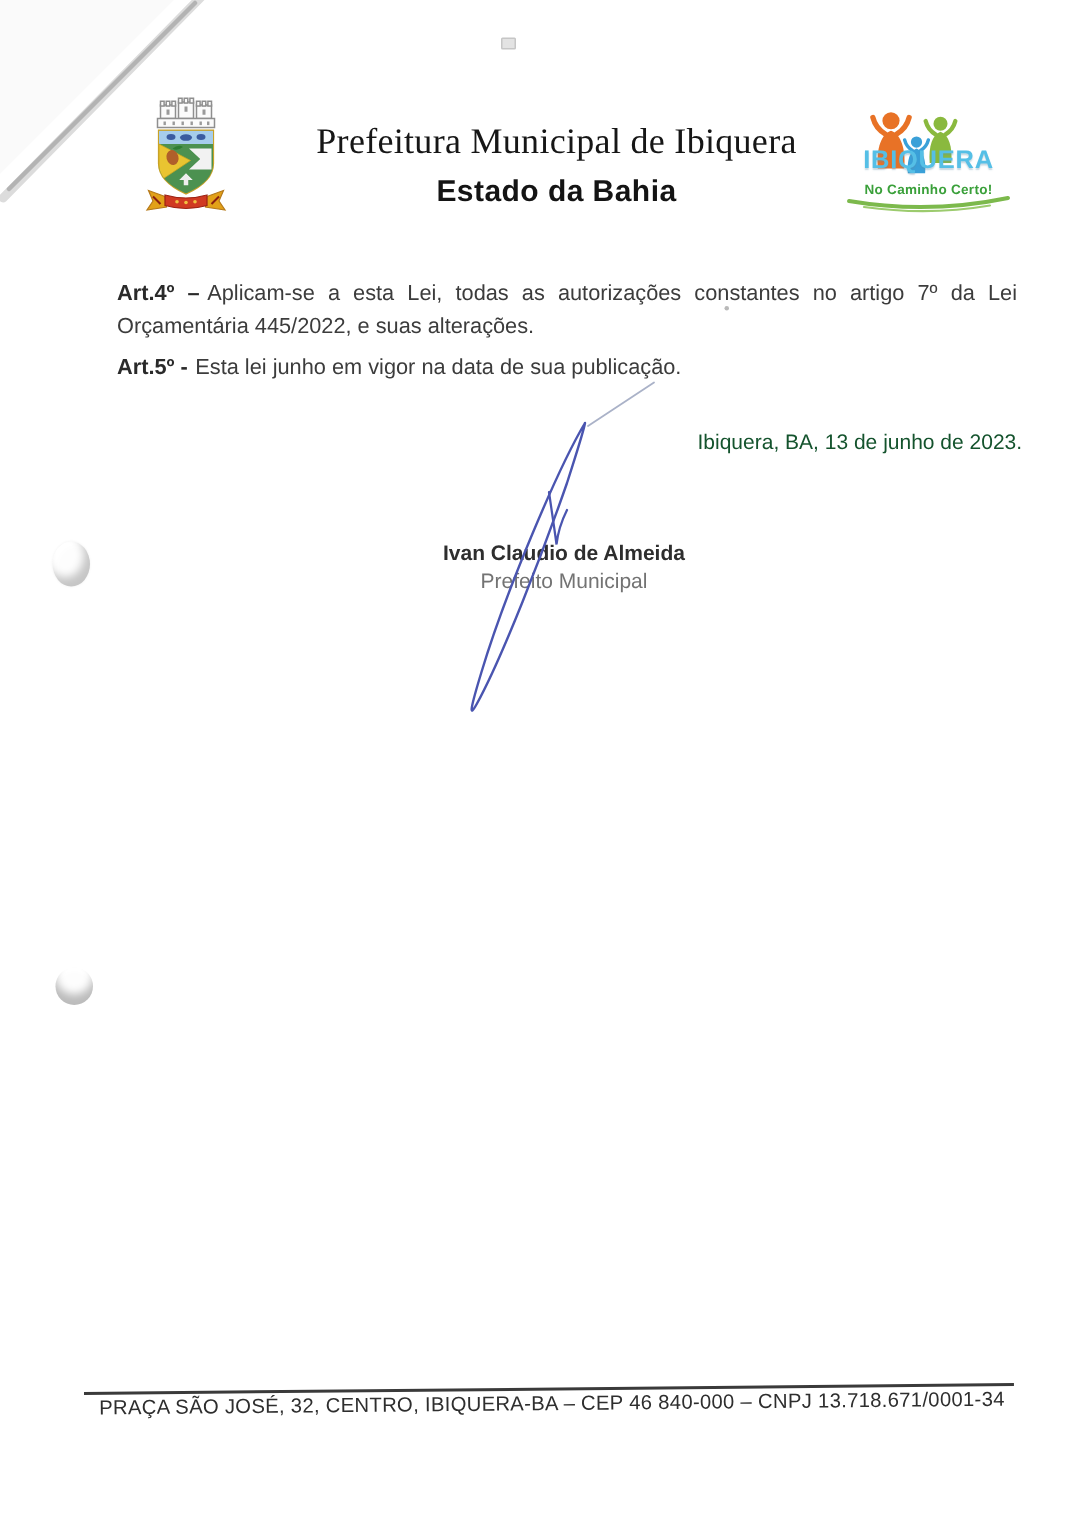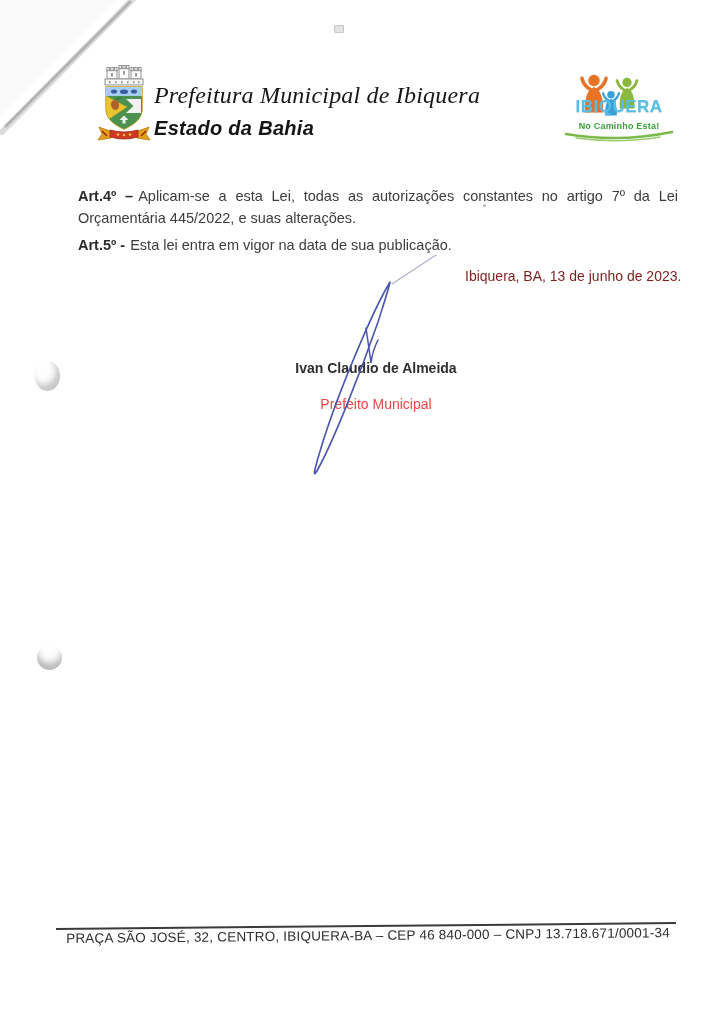--- a/index.html
+++ b/index.html
@@ -11,21 +11,21 @@
   .fold-svg{position:absolute;left:0;top:0;pointer-events:none;}
   .hole{position:absolute;border-radius:50%;background:#fdfdfd;}
   .hole-1{left:35px;top:361px;width:25px;height:30px;
     box-shadow:inset -4px -6px 6px rgba(0,0,0,0.22), inset 3px 3px 4px rgba(255,255,255,1), 0 0 2px rgba(0,0,0,0.06);}
   .hole-2{left:37px;top:645px;width:25px;height:25px;
     box-shadow:inset 0 -7px 6px rgba(0,0,0,0.26), inset 0 3px 3px rgba(255,255,255,1);}
   .speck-1{position:absolute;left:334px;top:25px;width:8px;height:6px;background:#e3e3e3;border:1px solid #c6c6c6;border-radius:1px;}
   .speck-2{position:absolute;left:483px;top:204px;width:3px;height:3px;background:#b9b9b9;border-radius:50%;}
   
   .crest{position:absolute;left:94px;top:63px;}
-  .title-block{position:absolute;left:154px;top:82px;width:410px;text-align:left;font-style:italic;}
+  .title-block{position:absolute;left:166px;top:82px;width:410px;text-align:center;}
   .doc-title{
     font-family:"Liberation Serif",serif;font-size:24px;font-weight:500;color:#161616;
     margin:0;letter-spacing:0.2px;white-space:nowrap;
   }
   .doc-subtitle{
     font-family:"Liberation Sans",sans-serif;font-size:20px;font-weight:bold;color:#141414;
     margin:8px 0 0 0;letter-spacing:0.3px;
   }
   .logo{position:absolute;left:554px;top:66px;width:130px;height:80px;text-align:center;}
   .logo-figures{position:absolute;left:0;top:2px;pointer-events:none;}
@@ -37,24 +37,24 @@
   .logo-tagline{
     position:absolute;left:0;top:55px;width:130px;
     font-size:9px;font-weight:bold;color:#3aa03a;letter-spacing:0.2px;
   }
   .logo-swoosh{position:absolute;left:8px;top:64px;}
   
   .article{position:absolute;left:78px;width:600px;font-size:14.5px;line-height:22px;color:#3c3c3c;}
   .article-1{top:170px;text-align:justify;}
   .article-2{top:219px;}
   .article strong{color:#2a2a2a;margin-right:5px;margin-top:25px;}
-  .dateline{position:absolute;left:465px;top:268px;font-size:14px;color:#7f1d1d;}
+  .dateline{position:absolute;left:465px;top:286px;font-size:14px;color:#14532d;}
   .sig-block{position:absolute;left:248px;top:360px;width:256px;text-align:center;}
   .sig-name{font-size:14px;font-weight:bold;color:#2e2e2e;}
-  .sig-role{font-size:14px;color:#ef4444;margin-top:20px;}
+  .sig-role{font-size:14px;color:#737373;margin-top:3px;}
   .sig-stroke{position:absolute;left:300px;top:248px;pointer-events:none;}
   
   .footer-rule{position:absolute;left:56px;top:928px;width:620px;height:2px;background:#3a3a3a;
     transform:rotate(-0.55deg);transform-origin:left center;}
   .footer-text{position:absolute;left:60px;top:931px;width:616px;text-align:center;
     font-size:13.5px;color:#2e2e2e;letter-spacing:0.2px;white-space:nowrap;
     transform:rotate(-0.55deg);transform-origin:left center;}
 </style>
 </head>
 <body>
@@ -149,34 +149,34 @@
           <path d="M-3.5 -7 C-7 -9 -10 -13 -11 -17 M3.5 -7 C7 -9 10 -13 11 -17" stroke="#3aa0d8" stroke-width="3.2" stroke-linecap="round" fill="none"></path>
         </g>
 
         <g transform="translate(73,28) scale(0.9)">
           <circle cx="0" cy="-15" r="5.2" fill="#8ab93e"></circle>
           <path d="M0 -9 C-6 -7 -9 2 -8 14 L8 14 C9 2 6 -7 0 -9 Z" fill="#8ab93e"></path>
           <path d="M-3.5 -7 C-7 -9 -10 -13 -11 -17 M3.5 -7 C7 -9 10 -13 11 -17" stroke="#8ab93e" stroke-width="3.2" stroke-linecap="round" fill="none"></path>
         </g>
       </svg>
       <div class="logo-wordmark">IBIQUERA</div>
-      <div class="logo-tagline">No Caminho Esta!</div>
+      <div class="logo-tagline">No Caminho Certo!</div>
       <svg class="logo-swoosh" width="114" height="14" viewBox="0 0 114 14">
         <path d="M4 4 Q57 13 110 2" stroke="#7cb94c" stroke-width="2.6" fill="none" stroke-linecap="round"></path>
         <path d="M14 8 Q57 14 98 7" stroke="#9ccb6e" stroke-width="1.4" fill="none" stroke-linecap="round"></path>
       </svg>
     </div>
   </div>
 
   <div>
     <p class="article article-1">
       <strong>Art.4º –</strong><span>Aplicam-se a esta Lei, todas as autorizações constantes no artigo 7º da Lei Orçamentária 445/2022, e suas alterações.</span>
     </p>
     <p class="article article-2">
-      <strong>Art.5º -</strong><span>Esta lei entra em vigor na data de sua publicação.</span>
+      <strong>Art.5º -</strong><span>Esta lei junho em vigor na data de sua publicação.</span>
     </p>
 
     <div class="dateline">Ibiquera, BA, 13 de junho de 2023.</div>
 
     <div class="sig-block">
       <div class="sig-name">Ivan Claudio de Almeida</div>
       <div class="sig-role">Prefeito Municipal</div>
     </div>
 
     <svg class="sig-stroke" width="160" height="240" viewBox="300 248 160 240">

